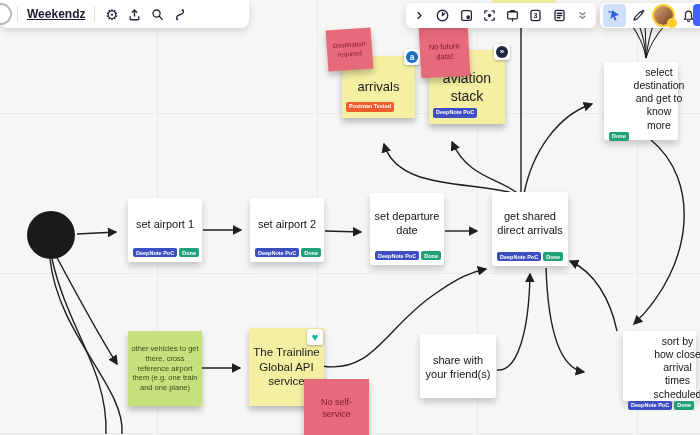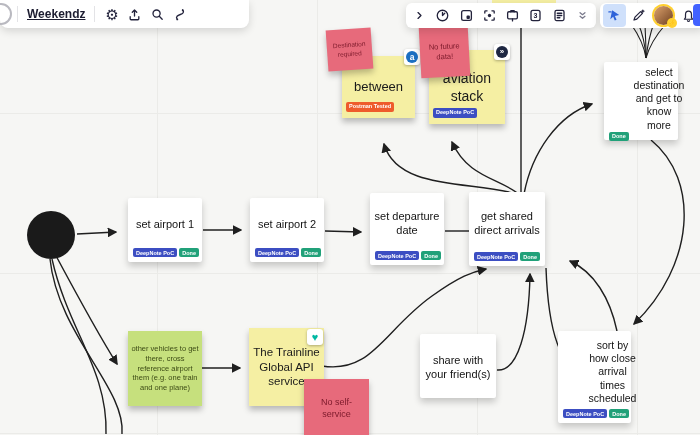--- a/index.html
+++ b/index.html
@@ -117,36 +117,36 @@
   </div>
 
   <div class="card" style="left:370px;top:193px;width:74px;height:72px">
     <div class="node-text">set departure date</div>
     <div class="tags">
       <span class="tag blue">DeepNote PoC</span>
       <span class="tag green">Done</span>
     </div>
   </div>
 
-  <div class="card" style="left:469px;top:192px;width:76px;height:74px">
+  <div class="card" style="left:492px;top:192px;width:76px;height:74px">
     <div class="node-text">get shared direct arrivals</div>
     <div class="tags">
       <span class="tag blue">DeepNote PoC</span>
       <span class="tag green">Done</span>
     </div>
   </div>
 
   <div class="card" style="left:604px;top:62px;width:74px;height:78px">
     <div class="node-text sm">select destination and get to know more</div>
     <div class="tags">
       <span class="tag green">Done</span>
     </div>
   </div>
 
-  <div class="card" style="left:558px;top:331px;width:73px;height:92px">
+  <div class="card" style="left:623px;top:331px;width:73px;height:70px">
     <div class="node-text sm">sort by how close arrival times scheduled</div>
     <div class="tags">
       <span class="tag blue">DeepNote PoC</span>
       <span class="tag green">Done</span>
     </div>
   </div>
 
   <div class="card" style="left:420px;top:334px;width:76px;height:64px">
     <div class="node-text">share with your friend(s)</div>
   </div>
@@ -160,21 +160,21 @@
     <span class="applogo" style="right:1px;top:1px">
       <span class="trainline-mark">♥</span>
     </span>
   </div>
 
   <div class="sticky red" style="left:304px;top:379px;width:49px;height:44px;font-size:9px;z-index:3;padding:8px">
     <span>No self-service</span>
   </div>
 
   <div class="sticky yellow" style="left:342px;top:56px;width:73px;height:62px;font-size:13px">
-    <span>between</span>
+    <span>arrivals</span>
     <span class="applogo" style="right:-5px;top:-7px">
       <span class="amadeus-mark">a</span>
     </span>
     <span class="tag orange">Postman Tested</span>
   </div>
 
   <div class="sticky yellow" style="left:429px;top:50px;width:72px;height:70px;font-size:14px;padding:2px">
     <span>aviation stack</span>
     <span class="applogo" style="right:-5px;top:-6px">
       <span class="aviation-mark">»</span>

